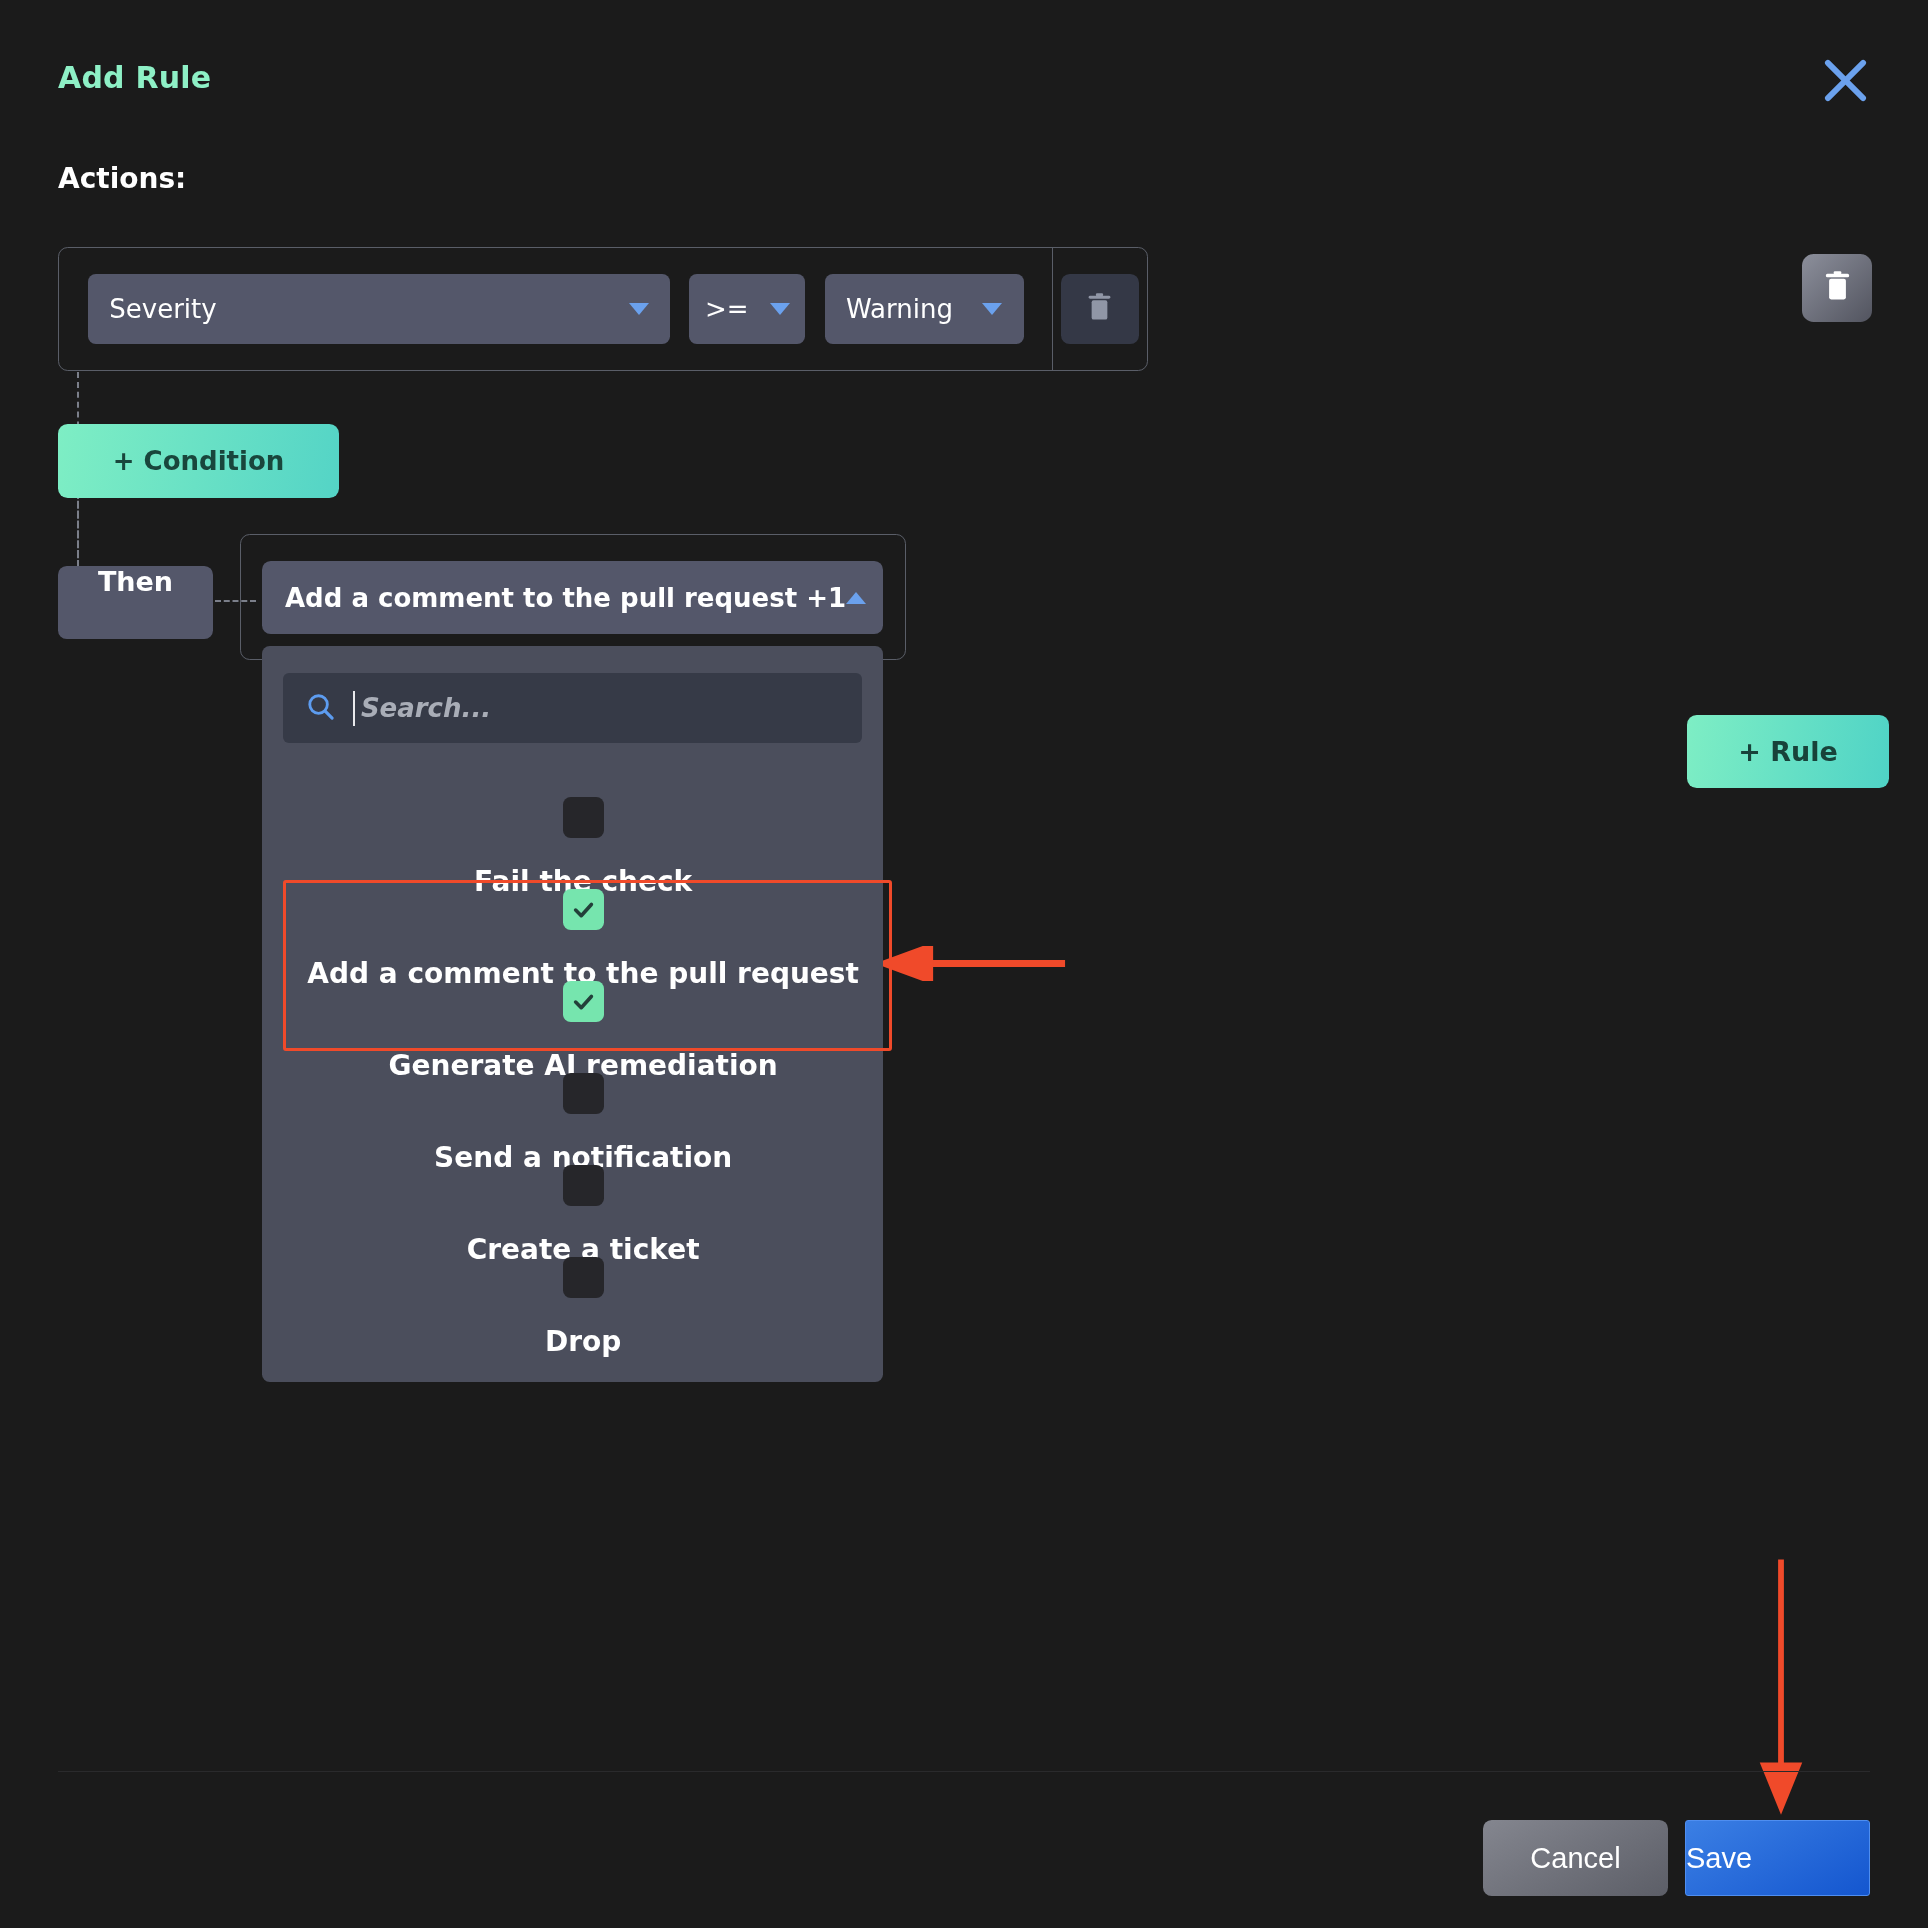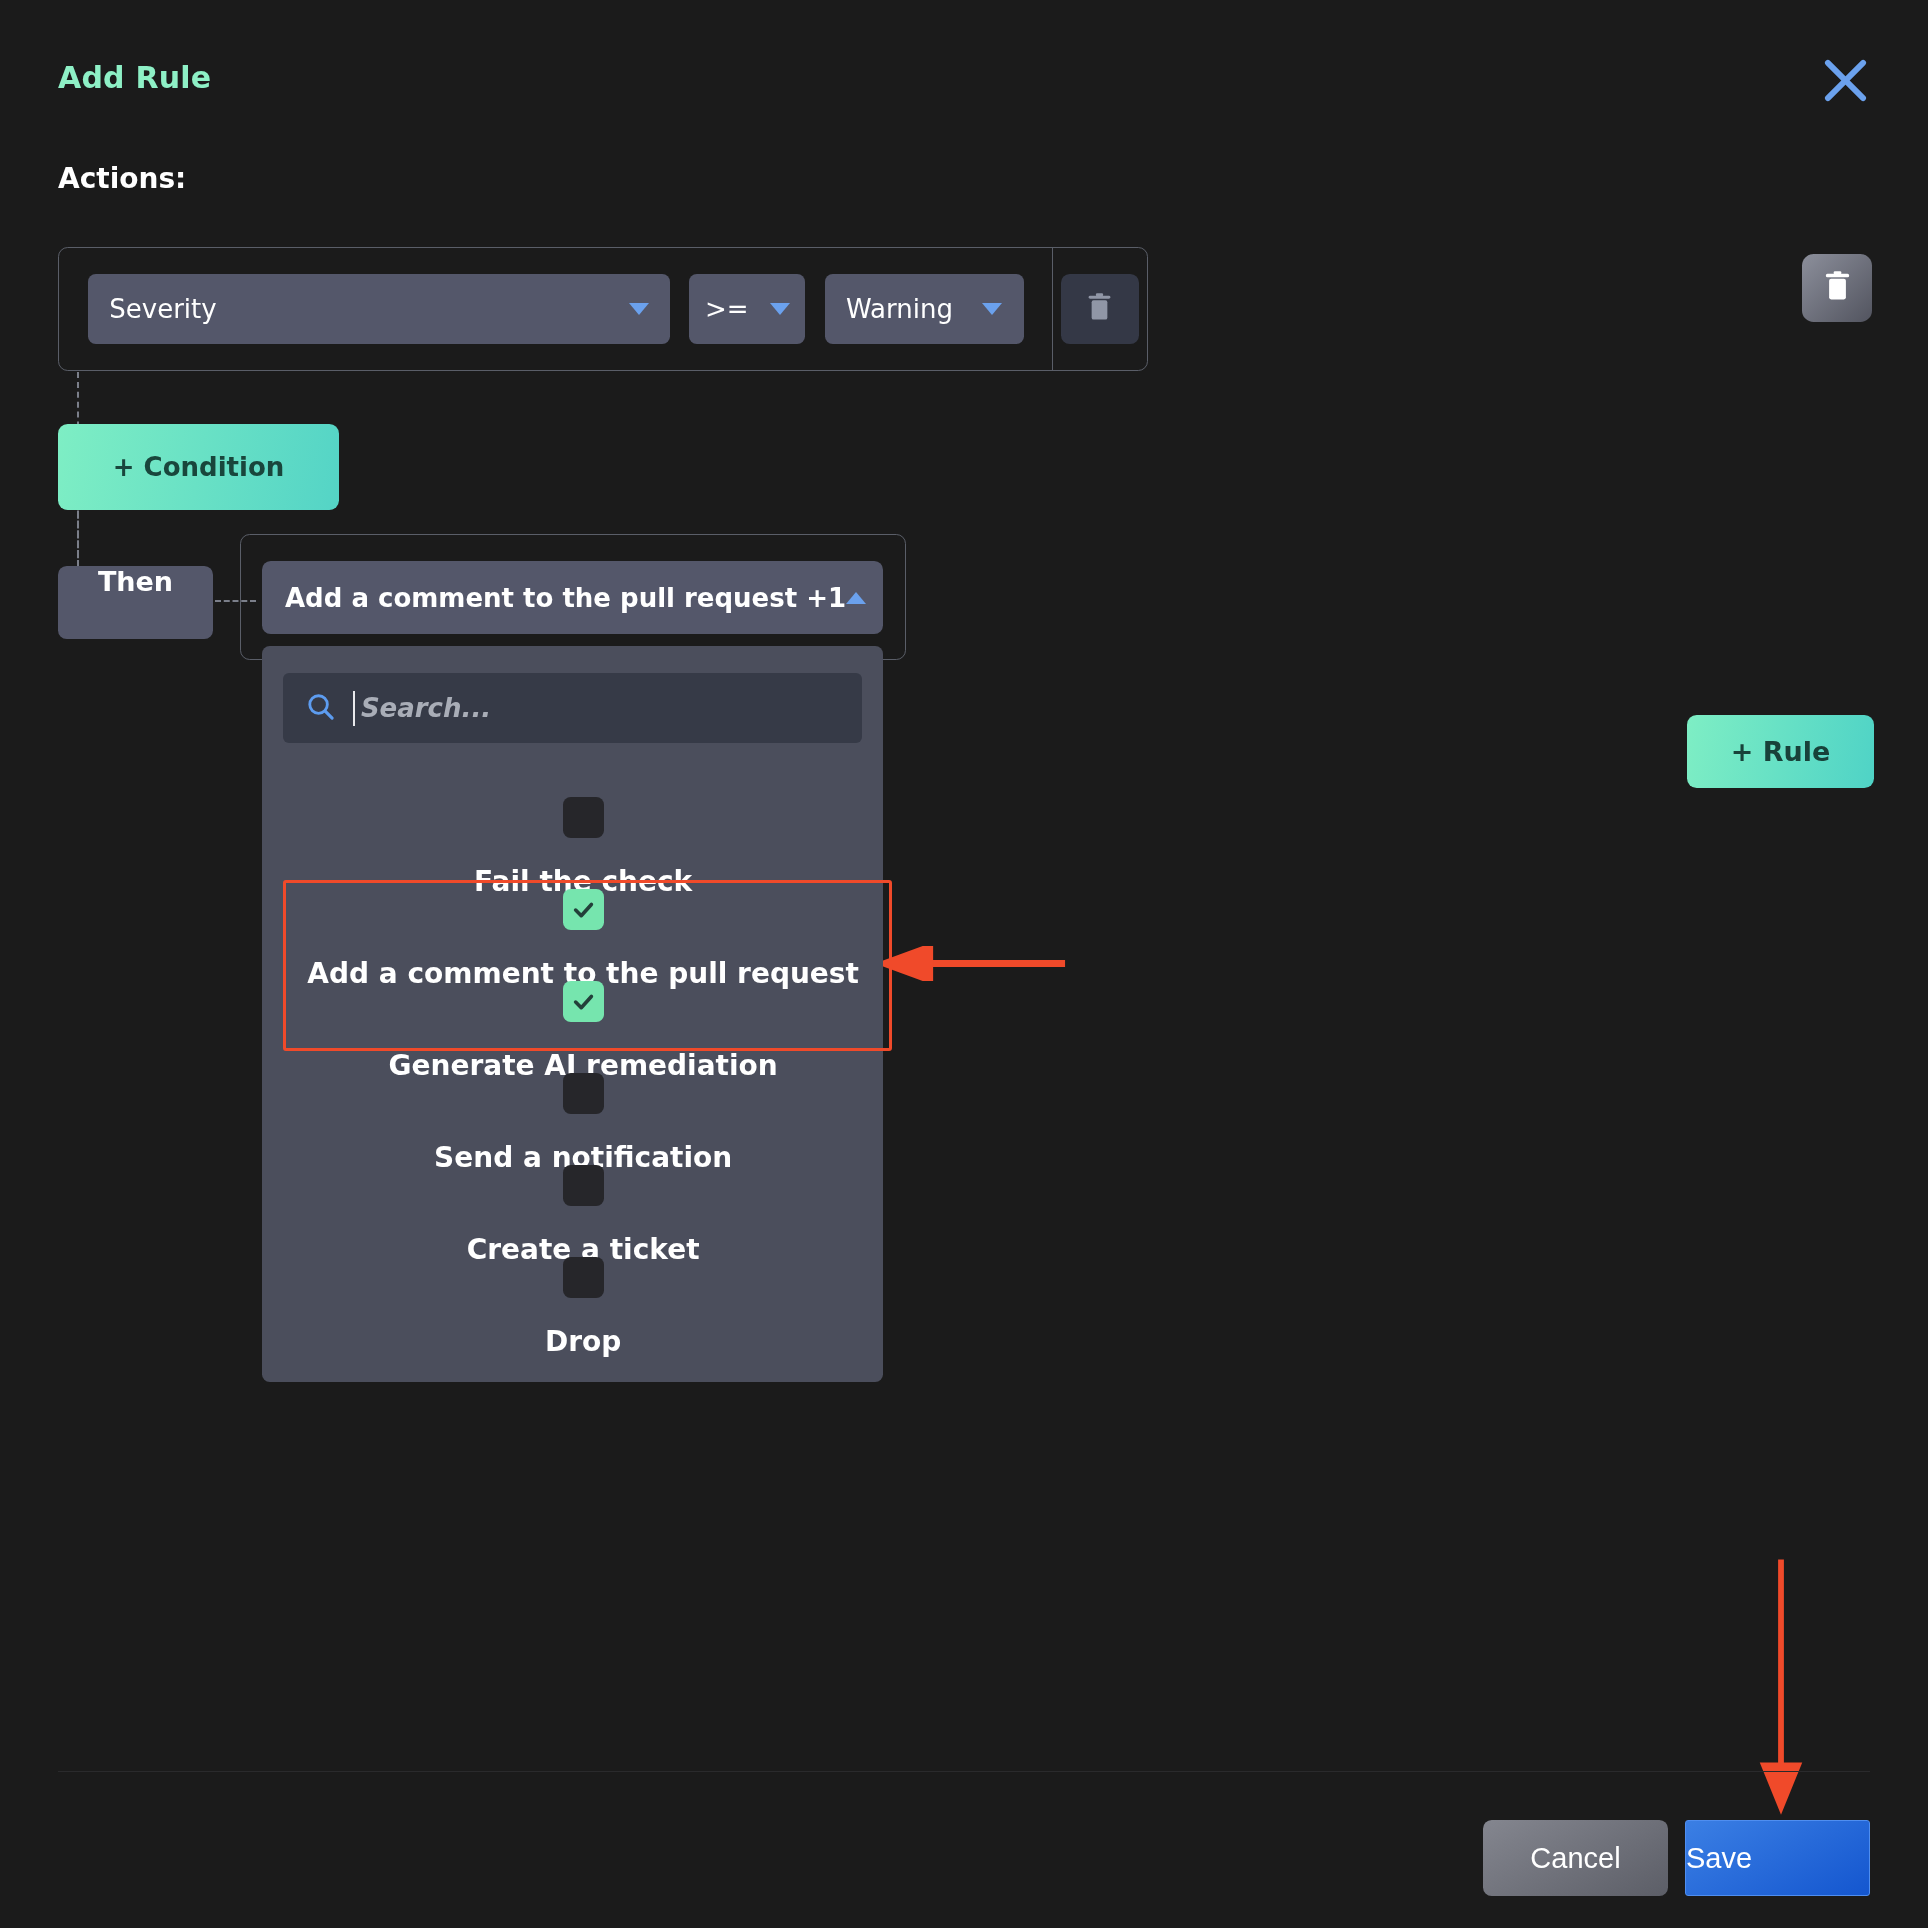--- a/index.html
+++ b/index.html
@@ -136,21 +136,21 @@
     position: absolute;
     left: 215px; top: 600px;
     width: 41px;
     border-top: 2.9px dashed #7b7f8a;
   }
 
   
   .btn-condition {
     position: absolute;
     left: 58px; top: 424px;
-    width: 281px; height: 86px;
+    width: 281px; height: 74px;
     border-radius: 9.7px;
     background: linear-gradient(100deg, #7eeec4 0%, #54d4c6 100%);
     color: #19463c;
     font-size: 26px;
     font-weight: 700;
     display: flex; align-items: center; justify-content: center;
     cursor: pointer;
   }
 
   
@@ -262,21 +262,21 @@
     height: 171px;
     border: 3.9px solid #f04a2a;
     border-radius: 2.9px;
     pointer-events: none;
   }
 
   
   .btn-rule {
     position: absolute;
     left: 1687px; top: 715px;
-    width: 187px; height: 73px;
+    width: 202px; height: 73px;
     border-radius: 9.7px;
     background: linear-gradient(100deg, #7eeec4 0%, #4fd3c6 100%);
     color: #18423a;
     font-size: 27px;
     font-weight: 700;
     display: flex; align-items: center; justify-content: center;
     cursor: pointer;
   }
 
   

